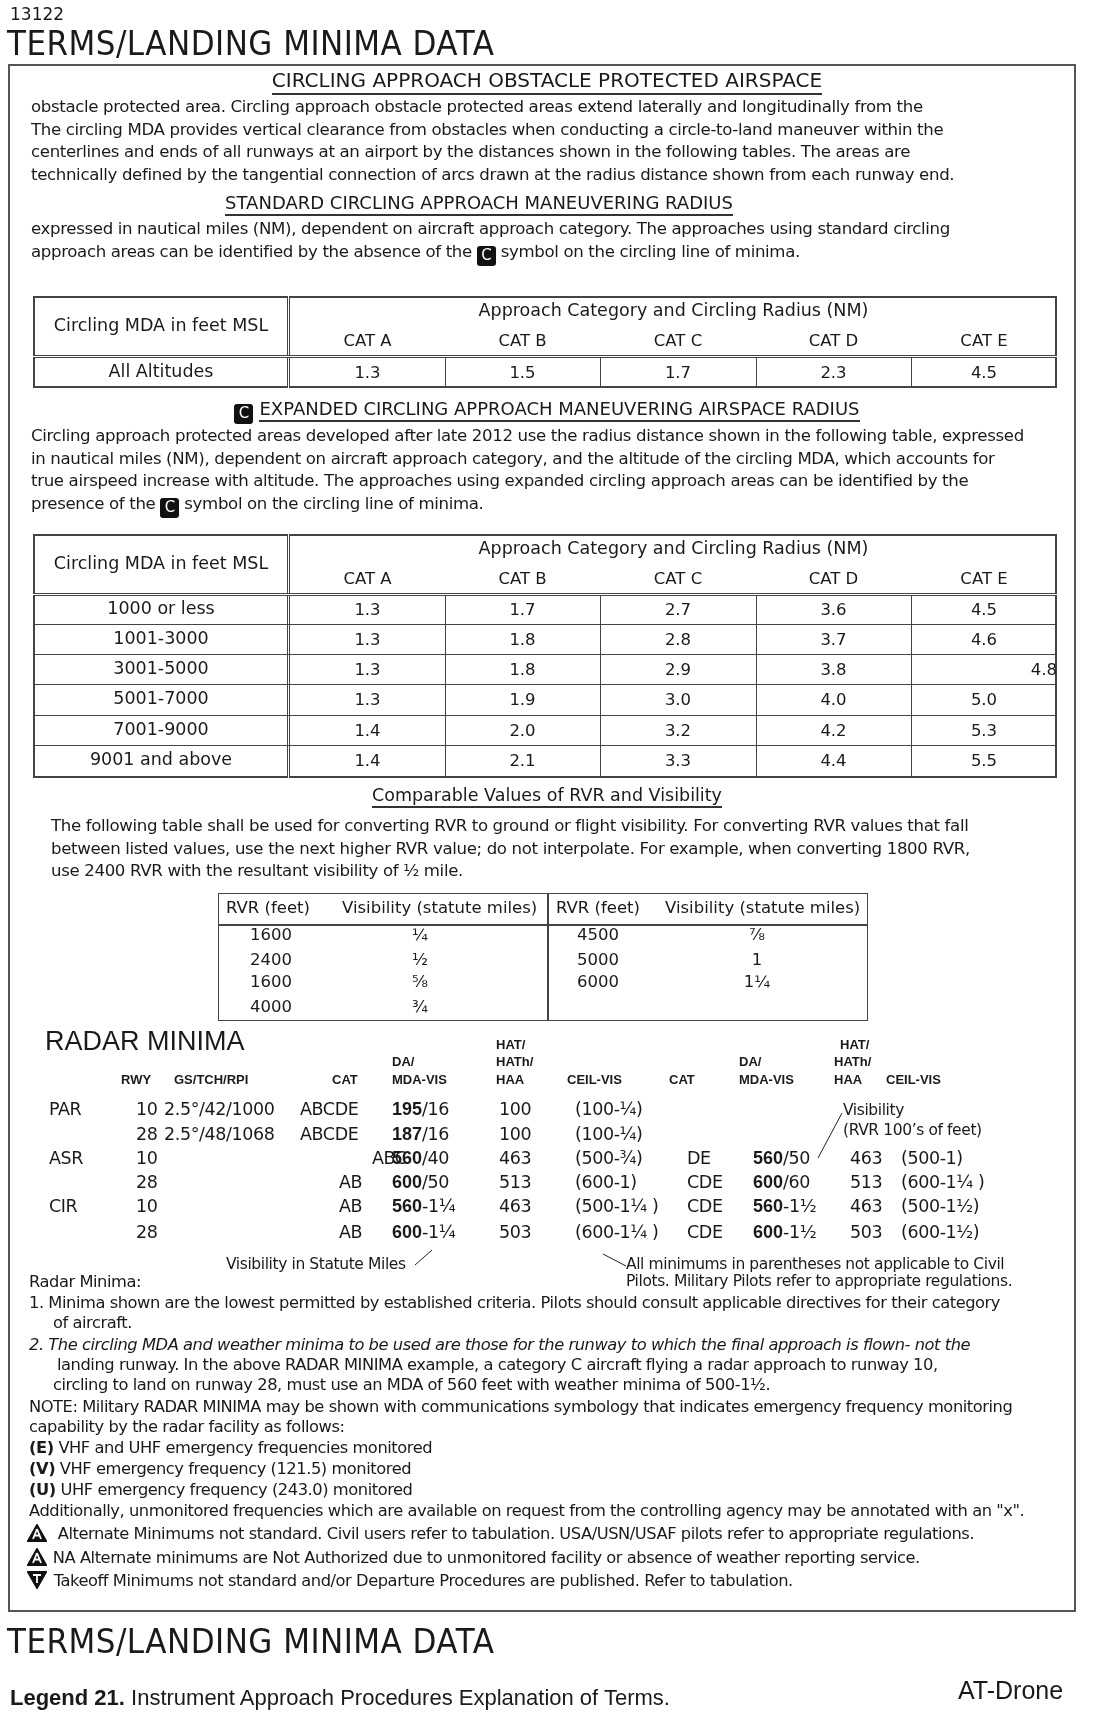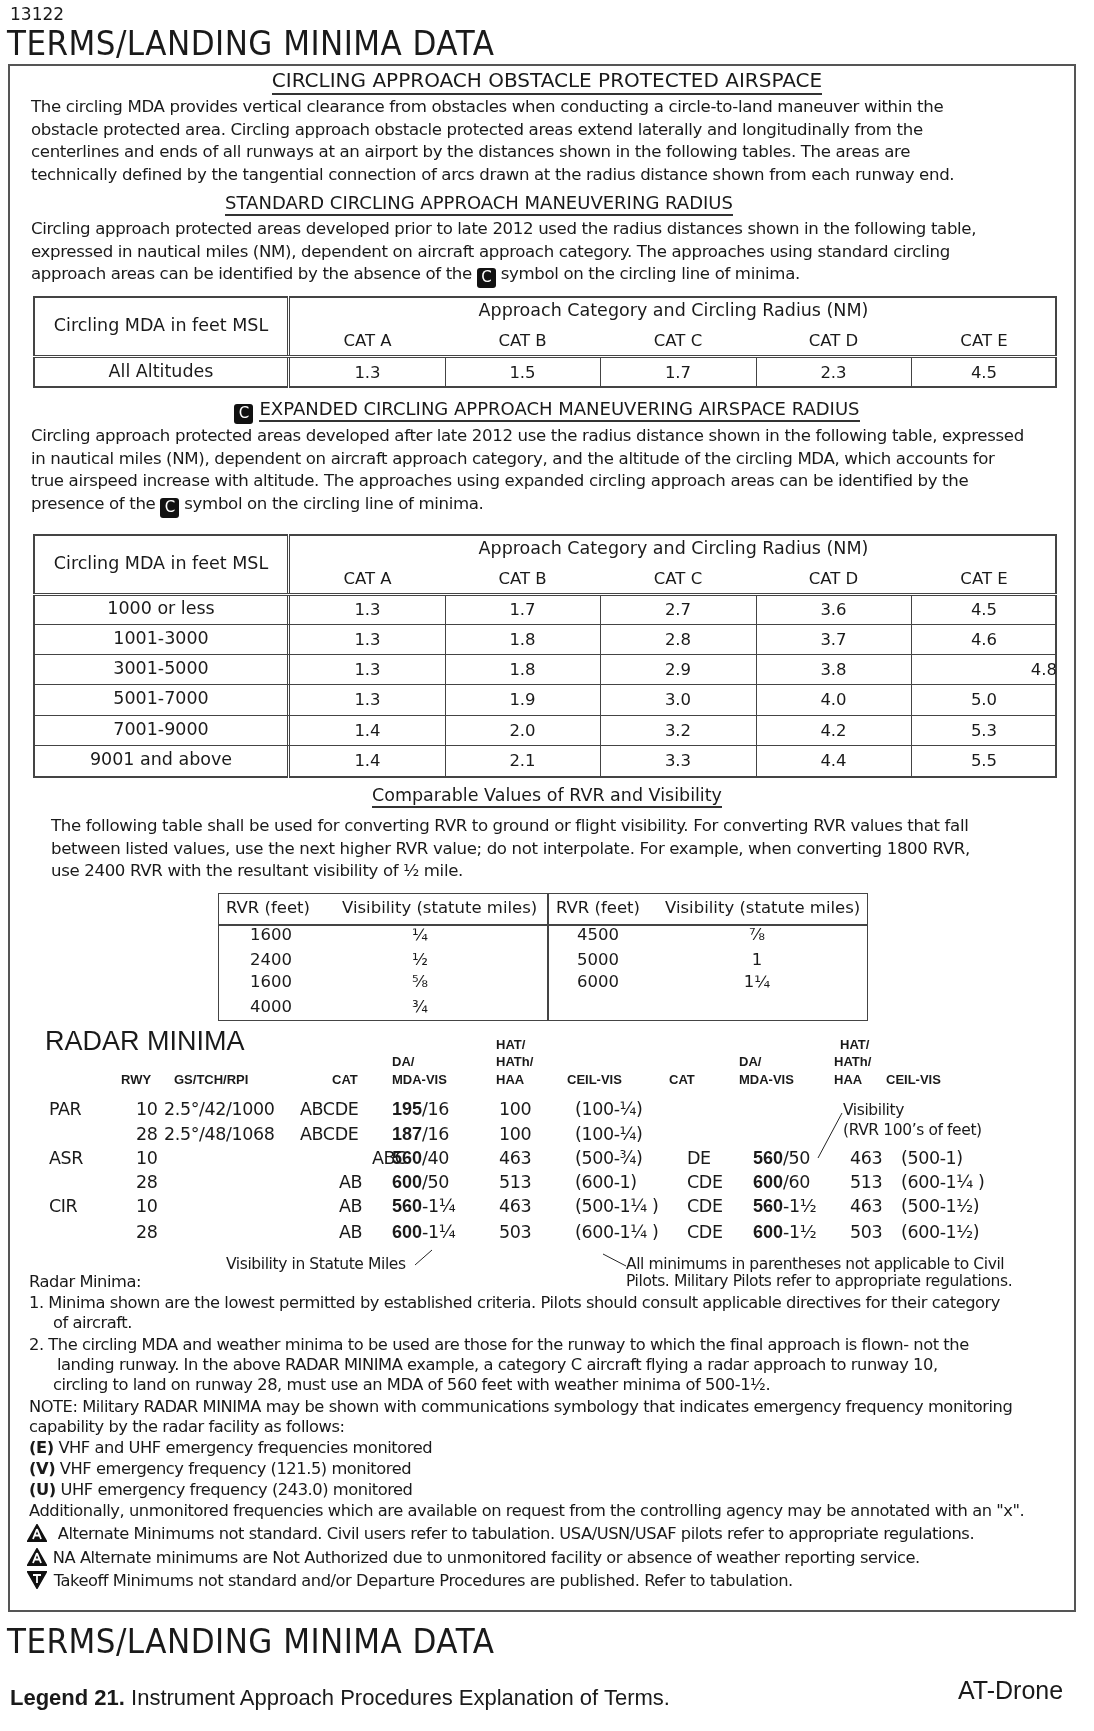--- a/index.html
+++ b/index.html
@@ -47,31 +47,30 @@
 
 <div id="doc-number" class="abs">13122</div>
 <div id="top-title" class="abs big-title">TERMS/LANDING MINIMA DATA</div>
 
 <div id="main-box" class="abs"></div>
 
 <div class="sec-head" style="left:0; width:1094px; top:68px; font-size:20px;">
   <span class="u">CIRCLING APPROACH OBSTACLE PROTECTED AIRSPACE</span>
 </div>
 <div class="para" style="left:31px; top:96px;">
+  <div>obstacle protected area.  Circling approach obstacle protected areas extend laterally and longitudinally from the</div>
   <div>The circling MDA provides vertical clearance from obstacles when conducting a circle-to-land maneuver within the</div>
-  <div>obstacle protected area.  Circling approach obstacle protected areas extend laterally and longitudinally from the</div>
   <div>centerlines and ends of all runways at an airport by the distances shown in the following tables.  The areas are</div>
   <div>technically defined by the tangential connection of arcs drawn at the radius distance shown from each runway end.</div>
 </div>
 
 <div class="sec-head" style="left:0; width:958px; top:192px; font-size:18px;">
   <span class="u">STANDARD CIRCLING APPROACH MANEUVERING RADIUS</span>
 </div>
 <div class="para" style="left:31px; top:218px;">
-  <div>Circling approach protected areas developed prior to late 2012 used the radius distances shown in the following table,</div>
   <div>expressed in nautical miles (NM), dependent on aircraft approach category.  The approaches using standard circling</div>
   <div>
     <span>approach areas can be identified by the absence of the</span>
     <span class="csym">C</span>
     <span>symbol on the circling line of minima.</span>
   </div>
 </div>
 
 <div>
   <div class="g-outer" style="left:33px; top:296px; width:1024px; height:92px;"></div>
@@ -302,21 +301,21 @@
   <line x1="415" y1="1265" x2="432" y2="1250" stroke="#222" stroke-width="1"></line>
   <line x1="626" y1="1266" x2="603" y2="1254" stroke="#222" stroke-width="1"></line>
 </svg>
 <div class="anno" style="left:226px; top:1256px;">Visibility in Statute Miles</div>
 <div class="anno" style="left:626px; top:1256px;">All minimums in parentheses not applicable to Civil</div>
 <div class="anno" style="left:626px; top:1273px;">Pilots.  Military Pilots refer to appropriate regulations.</div>
 
 <div class="note" style="left:29px; top:1272px;">Radar Minima:</div>
 <div class="note" style="left:29px; top:1293px;">1.  Minima shown are the lowest permitted by established criteria. Pilots should consult applicable directives for their category</div>
 <div class="note" style="left:53px; top:1313px;">of aircraft.</div>
-<div class="note" style="left:29px; top:1335px;">2.  The circling MDA and weather minima to be used are those for the runway to which the final approach is flown- not the</div>
+<div class="note" style="left:29px; top:1335px;font-style:italic;">2.  The circling MDA and weather minima to be used are those for the runway to which the final approach is flown- not the</div>
 <div class="note" style="left:57px; top:1355px;">landing runway. In the above RADAR MINIMA example, a category C aircraft flying a radar approach to runway 10,</div>
 <div class="note" style="left:53px; top:1375px;">circling to land on runway 28, must use an MDA of 560 feet with weather minima of 500-1½.</div>
 <div class="note" style="left:29px; top:1397px;">NOTE: Military RADAR MINIMA may be shown with communications symbology that indicates emergency frequency monitoring</div>
 <div class="note" style="left:29px; top:1417px;">capability by the radar facility as follows:</div>
 <div class="note" style="left:29px; top:1438px;"><b>(E)</b><span> VHF and UHF emergency frequencies monitored</span></div>
 <div class="note" style="left:29px; top:1459px;"><b>(V)</b><span> VHF emergency frequency (121.5) monitored</span></div>
 <div class="note" style="left:29px; top:1480px;"><b>(U)</b><span> UHF emergency frequency (243.0) monitored</span></div>
 <div class="note" style="left:29px; top:1501px;">Additionally, unmonitored frequencies which are available on request from the controlling agency may be annotated with an "x".</div>
 
 <div class="note" style="left:27px; top:1524px;">

